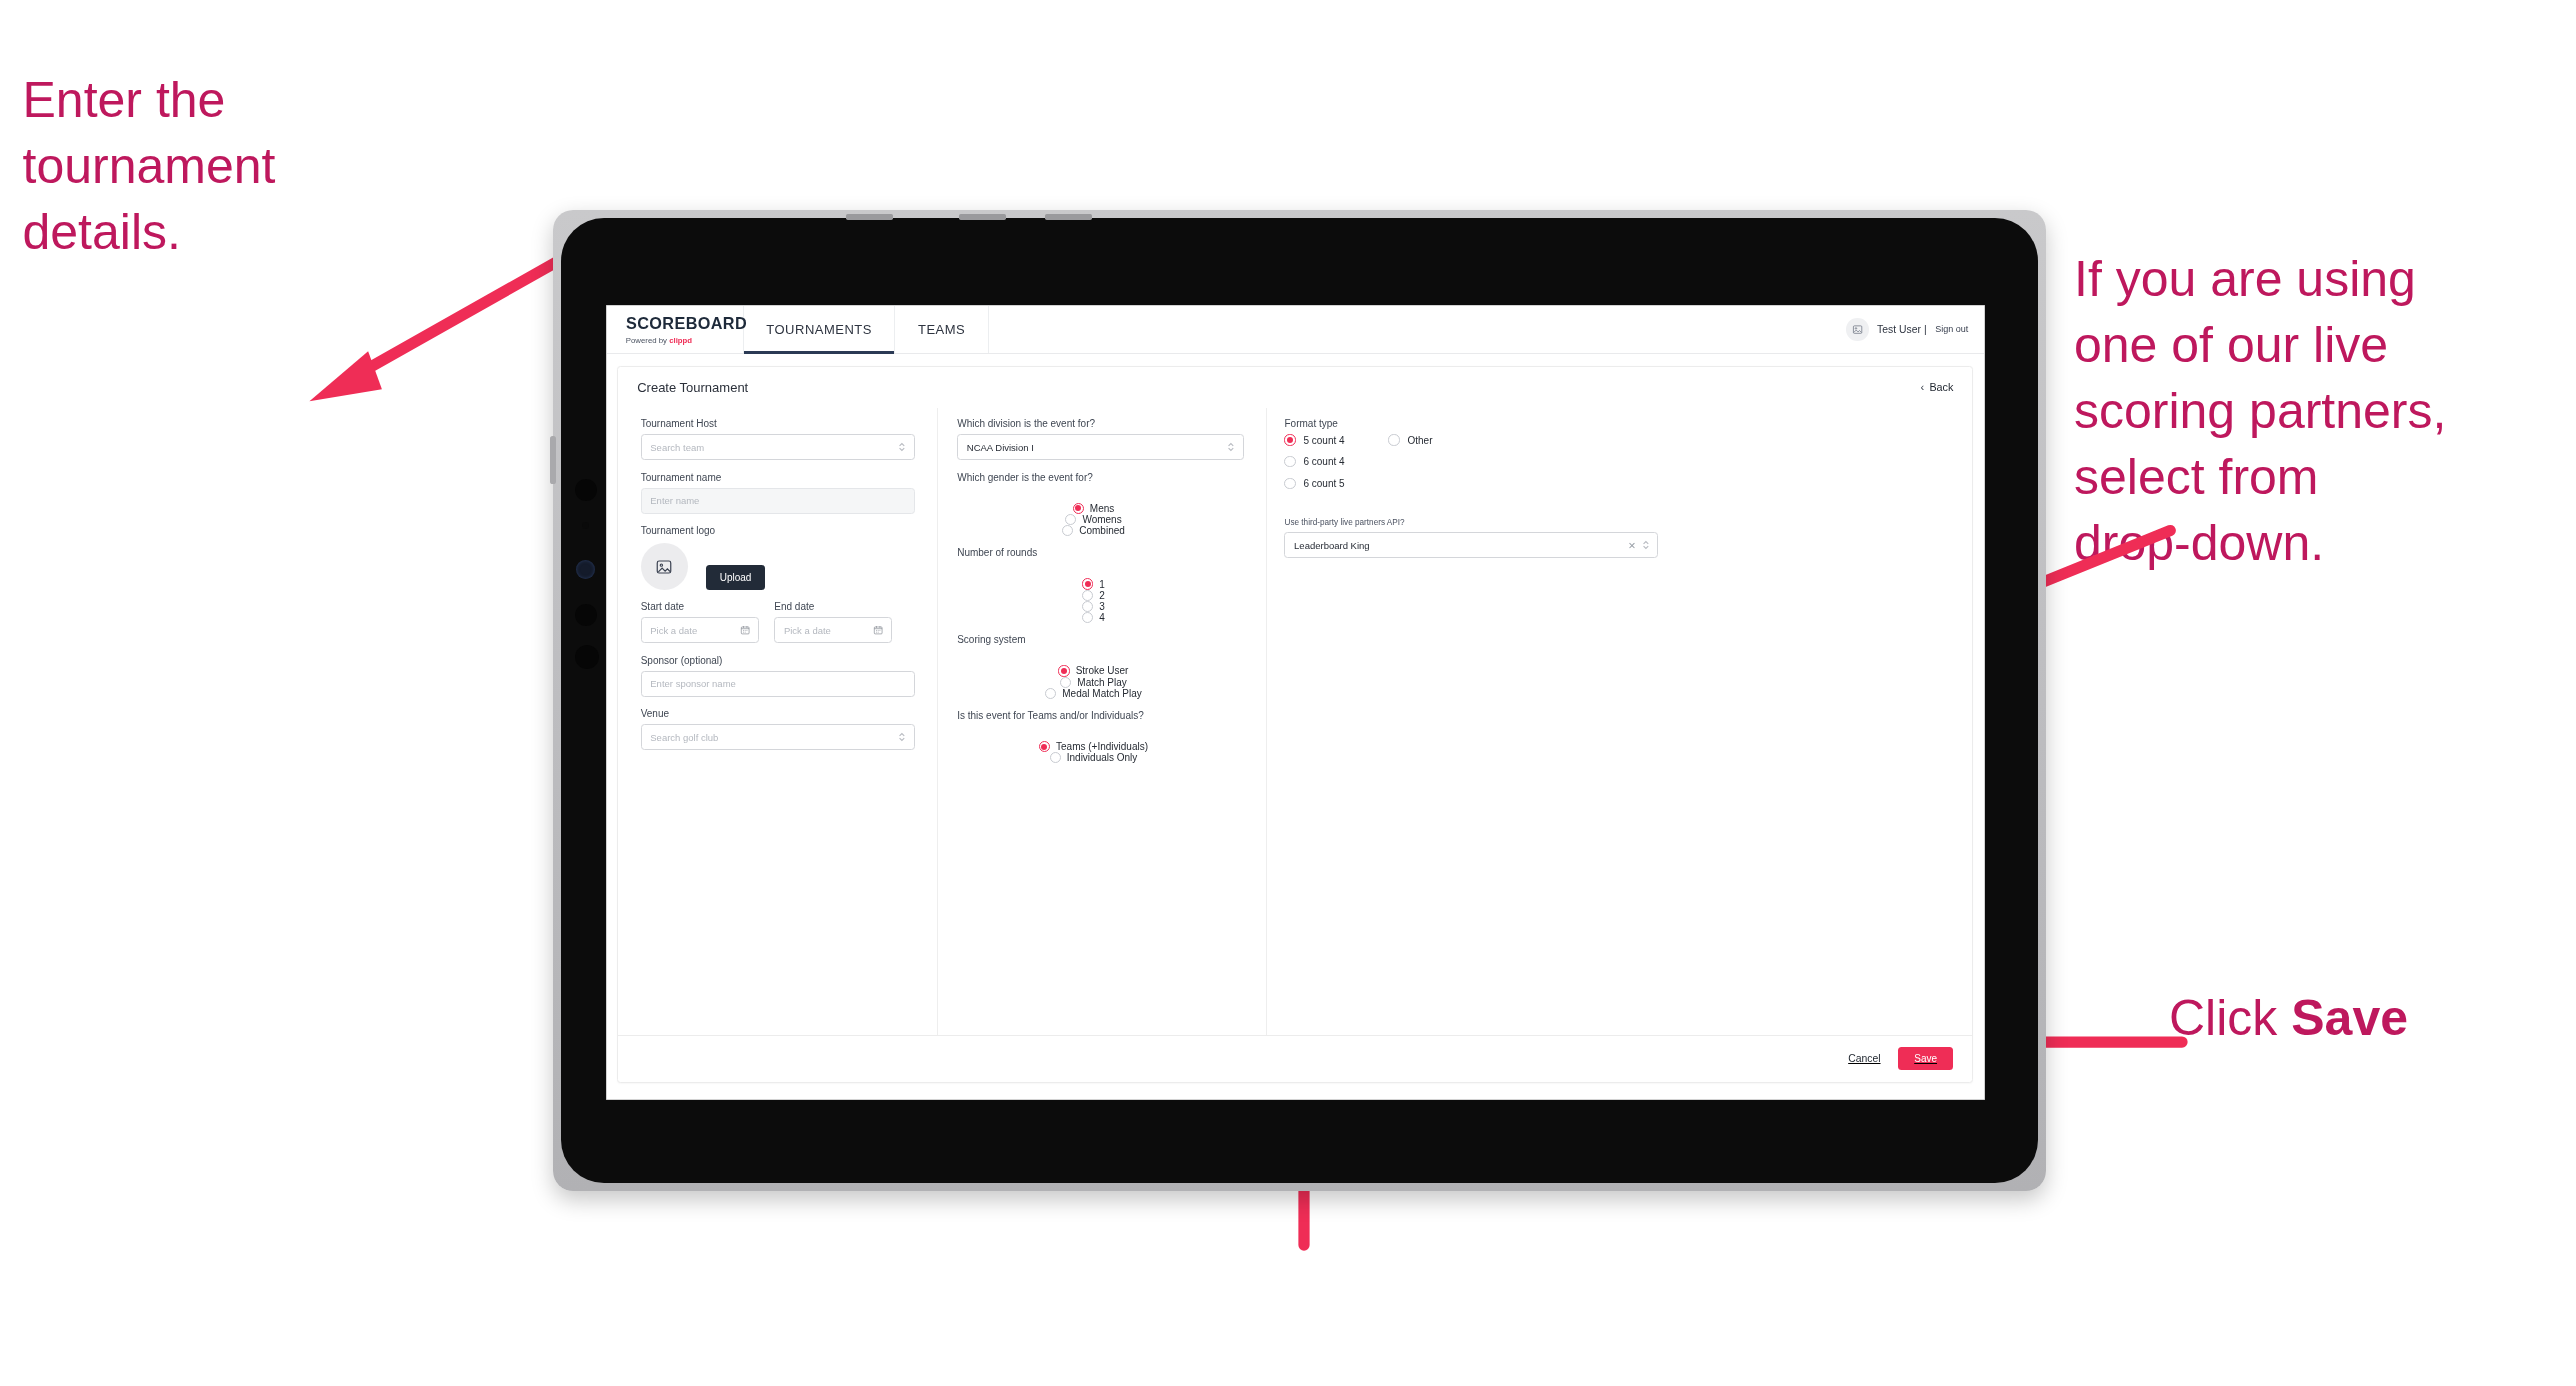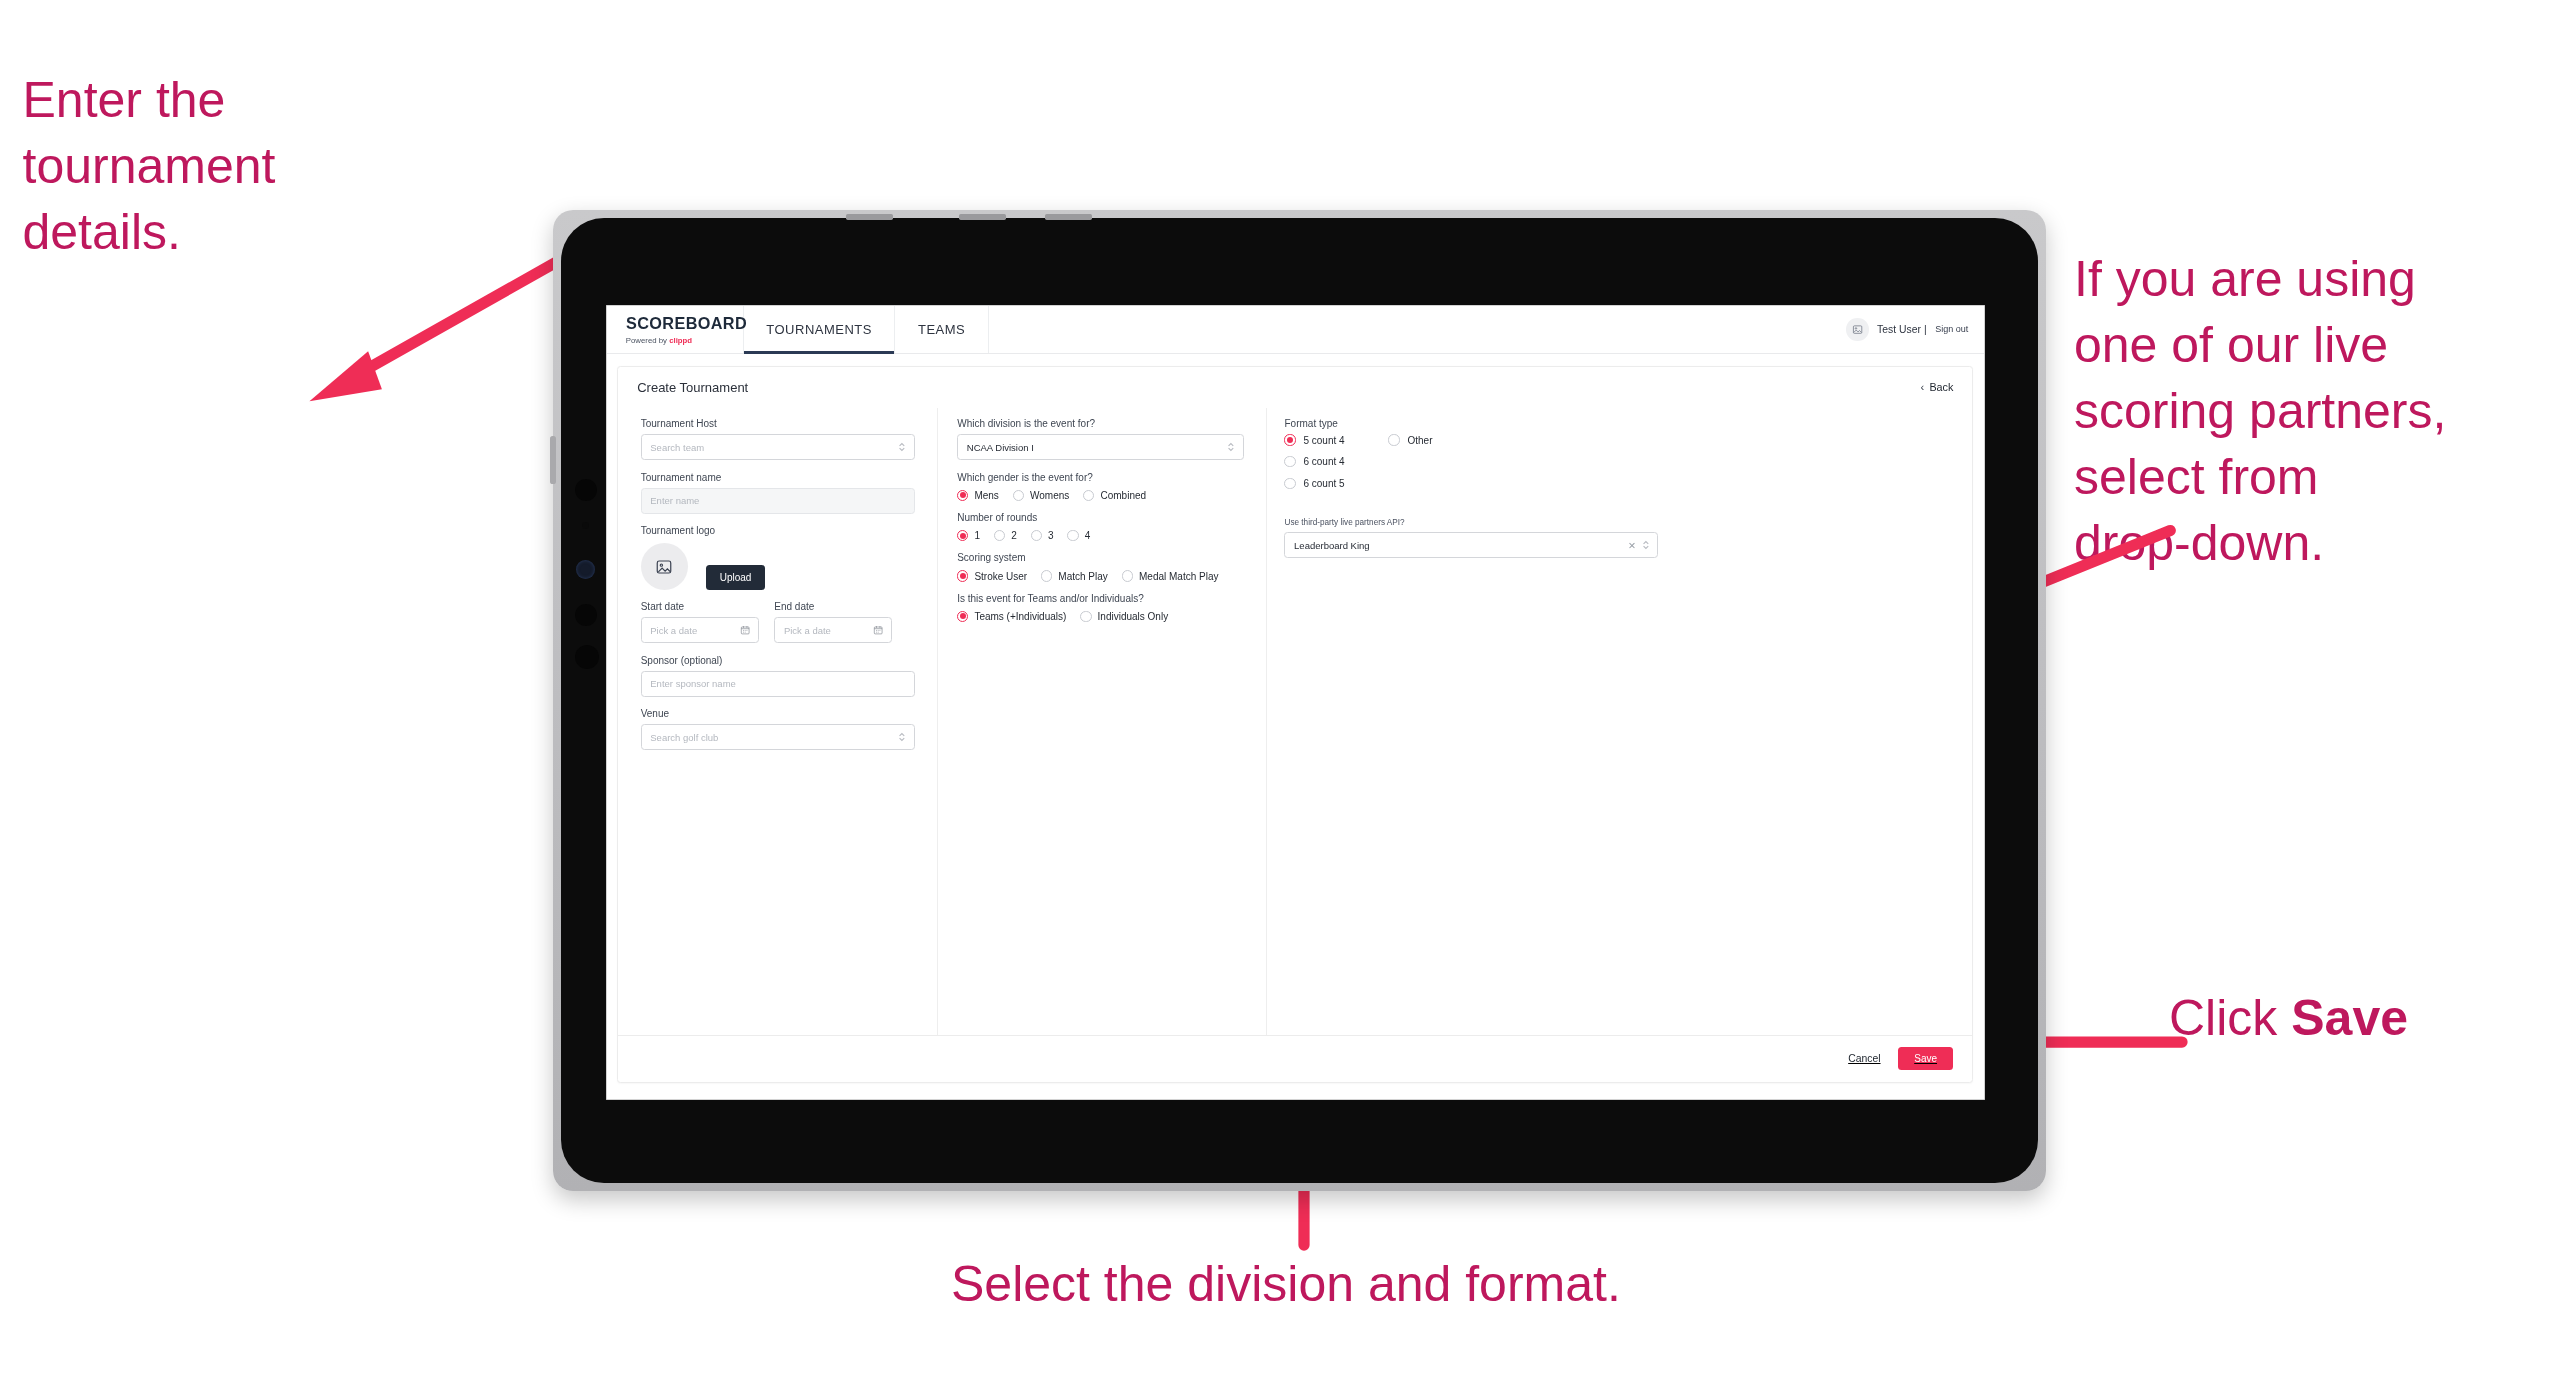--- a/index.html
+++ b/index.html
@@ -138,21 +138,21 @@
   #logo-circle svg { width:18px; height:18px; stroke:#3a4150; fill:none; stroke-width:1.6; }
   #upload-btn {
     background:#222b38; color:#fff; font-size:10px; padding: 7px 14px; border-radius:3.5px; cursor:pointer;
   }
 
   
   #date-row { display:flex; gap:15.6px; }
   #date-row > div { width: 118px; }
 
   
-  .radio-row { display:flex; align-items:center; gap:0; flex-wrap:wrap; margin-top: 7px; }
+  .radio-row { display:flex; align-items:center; gap:0; flex-wrap:wrap; margin-top: 20px; flex-direction: column; }
   .radio-item { display:flex; align-items:center; gap:6px; margin-right:14px; cursor:pointer; font-size:10px; color:#262b33; }
   .rad { width:11.2px; height:11.2px; border-radius:50%; border:1.2px solid #c8cbd1; background:#fff; flex:0 0 auto; position:relative; }
   .rad.on { border-color:#ef2d56; }
   .rad.on::after { content:""; position:absolute; left:50%; top:50%; transform:translate(-50%,-50%);
                    width:6px; height:6px; border-radius:50%; background:#ef2d56; }
 
   
   #fmt-grid { display:flex; }
   #fmt-col-a { width: 104px; }
   #fmt-col-b { width: 121px; }
@@ -176,21 +176,20 @@
   <div class="annot" id="annot-left">Enter the
 tournament
 details.</div>
 
   <div class="annot" id="annot-right">If you are using
 one of our live
 scoring partners,
 select from
 drop-down.</div>
 
-  <div class="annot" id="annot-bottom">Select the division and format.</div>
 
   <div class="annot" id="annot-save"><span>Click </span><b>Save</b></div>
 
   <svg class="arrow" style="left:285px; top:246px;" width="294" height="164" viewBox="0 0 340 190">
     <line x1="315" y1="18" x2="78" y2="152" stroke="#ef2d56" stroke-width="13" stroke-linecap="round"></line>
     <polygon points="28,180 96,122 112,166" fill="#ef2d56"></polygon>
   </svg>
 
   <svg class="arrow" style="left:1911px; top:515px;" width="277" height="138" viewBox="0 0 320 160">
     <line x1="300" y1="18" x2="110" y2="95" stroke="#ef2d56" stroke-width="13" stroke-linecap="round"></line>

